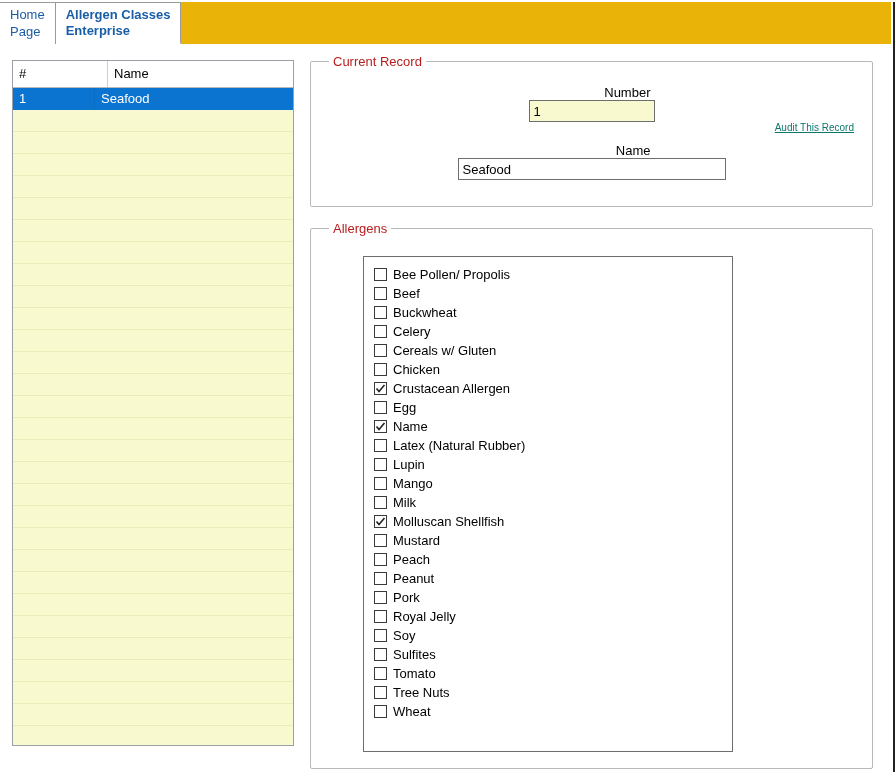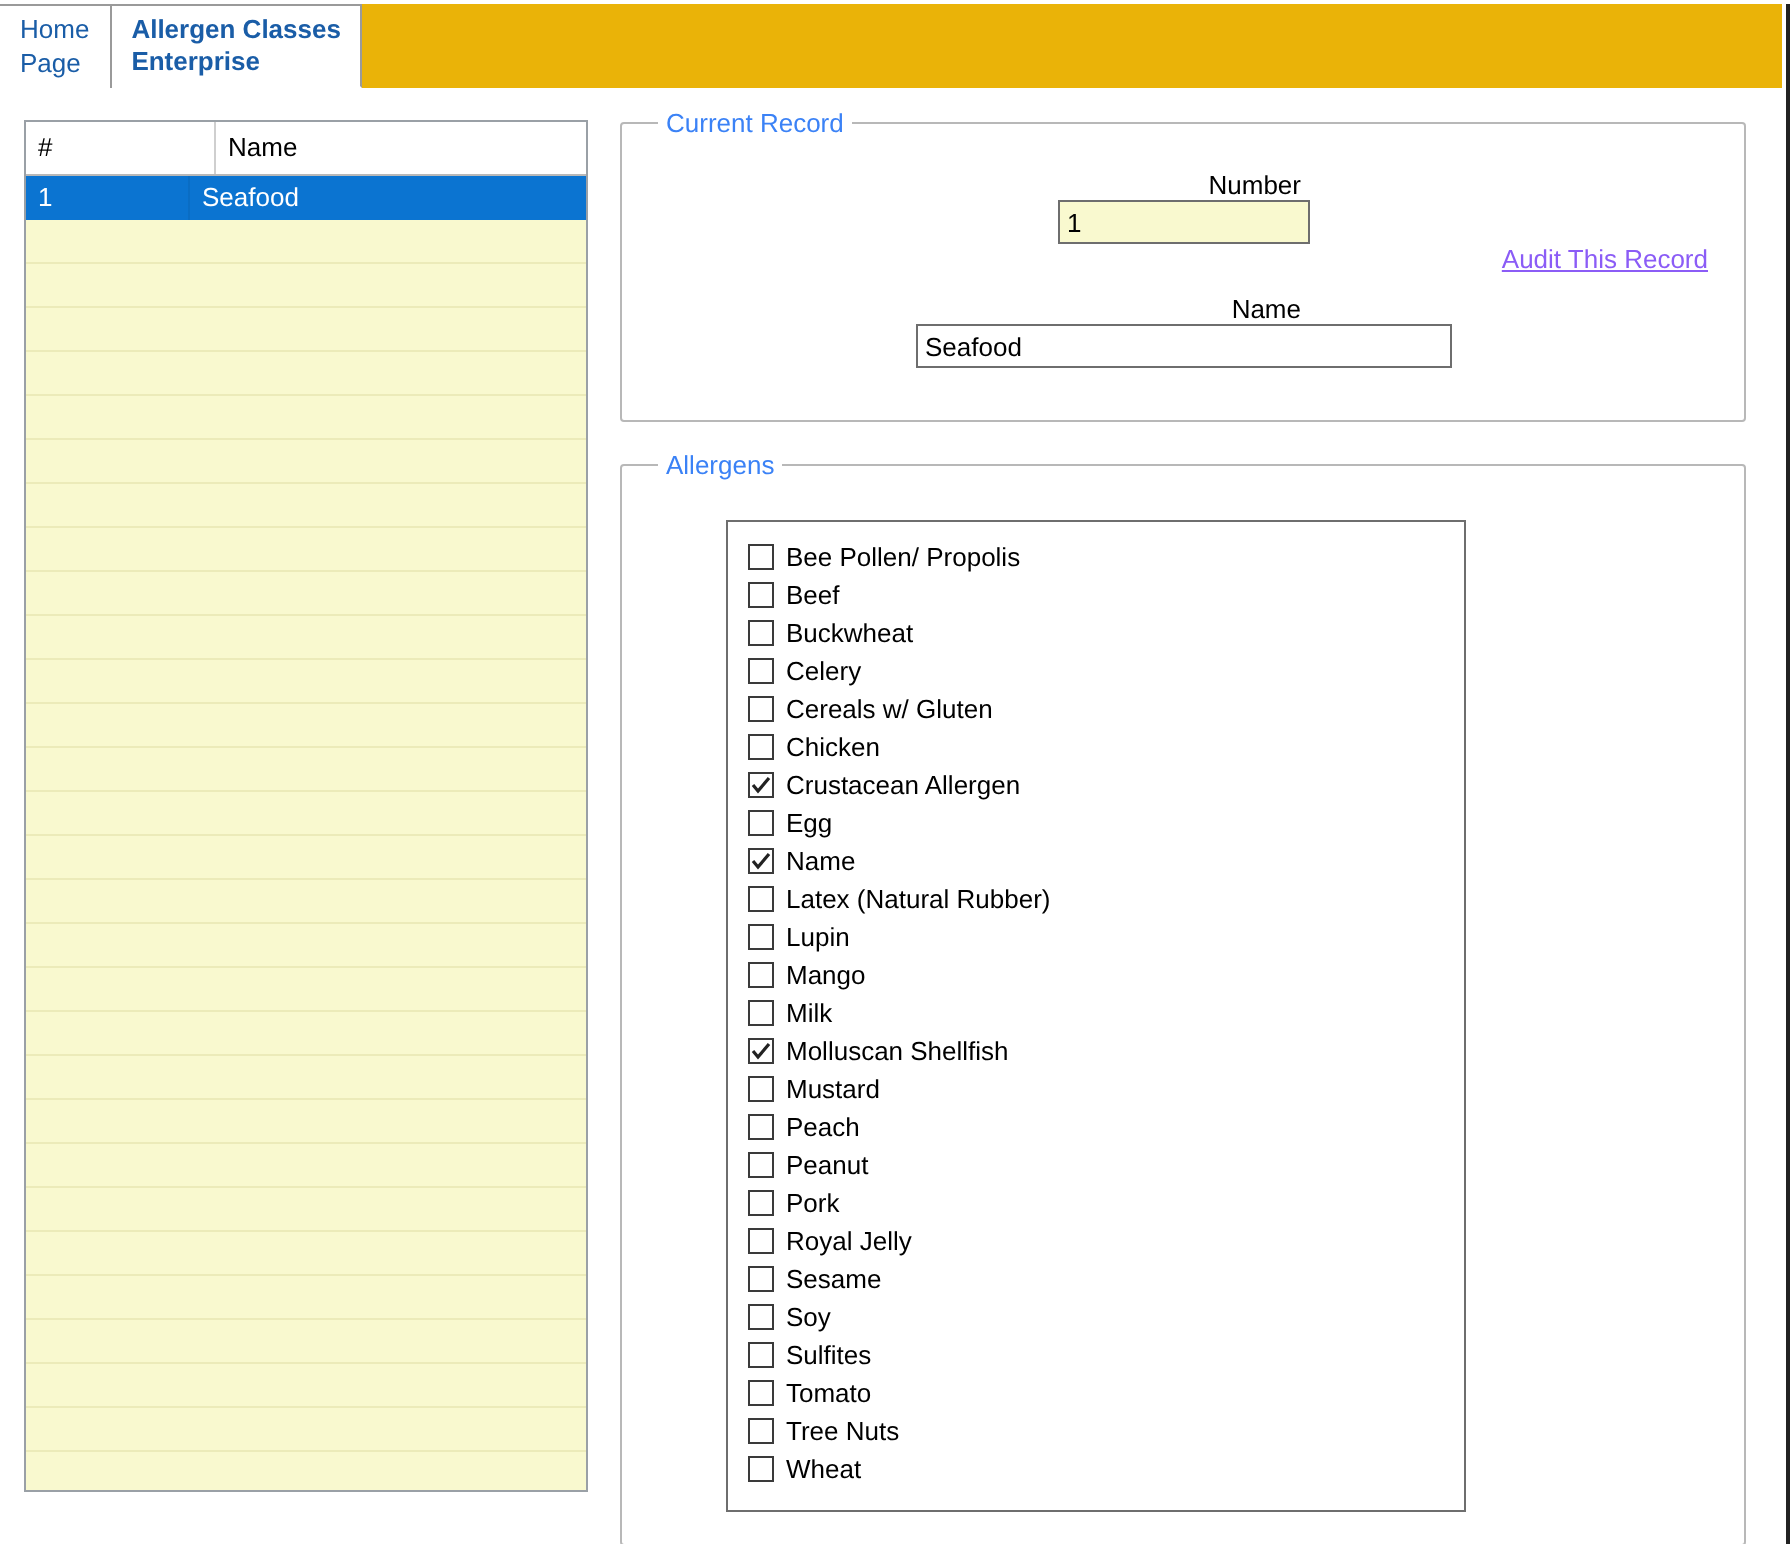--- a/index.html
+++ b/index.html
@@ -123,21 +123,21 @@
   }
   fieldset.group {
     border: 1px solid #b8b8b8;
     border-radius: 2px;
     margin: 0 0 14px 0;
     padding: 16px 18px 16px 18px;
     position: relative;
   }
   fieldset.group > legend {
     padding: 0 4px;
-    color: #3b82f6;
+    color: #b91c1c;
     font-size: 13px;
     margin-top: 42px;
   }
   .form-row {
     display: flex;
     align-items: center;
     margin-bottom: 10px;
     flex-direction: column;
   }
   .form-row label {
@@ -155,24 +155,24 @@
   input.num {
     width: 126px;
     background: #F9F9CF;
   }
   input.name {
     width: 268px;
     background: #fff;
   }
   .audit-link {
     margin-left: auto;
-    color: #8b5cf6;
+    color: #0f766e;
     text-decoration: underline;
     cursor: pointer;
-    font-size: 13px;
+    font-size: 10px;
   }
 
   
   fieldset.allergens {
     min-height: 510px;
   }
   .checklist-box {
     width: 370px;
     height: 496px;
     border: 1px solid #6e6e6e;
@@ -341,24 +341,20 @@
             <div class="check-row">
               <span class="box"></span>
               <span class="lbl">Pork</span>
             </div>
             <div class="check-row">
               <span class="box"></span>
               <span class="lbl">Royal Jelly</span>
             </div>
             <div class="check-row">
               <span class="box"></span>
-              <span class="lbl">Sesame</span>
-            </div>
-            <div class="check-row">
-              <span class="box"></span>
               <span class="lbl">Soy</span>
             </div>
             <div class="check-row">
               <span class="box"></span>
               <span class="lbl">Sulfites</span>
             </div>
             <div class="check-row">
               <span class="box"></span>
               <span class="lbl">Tomato</span>
             </div>

